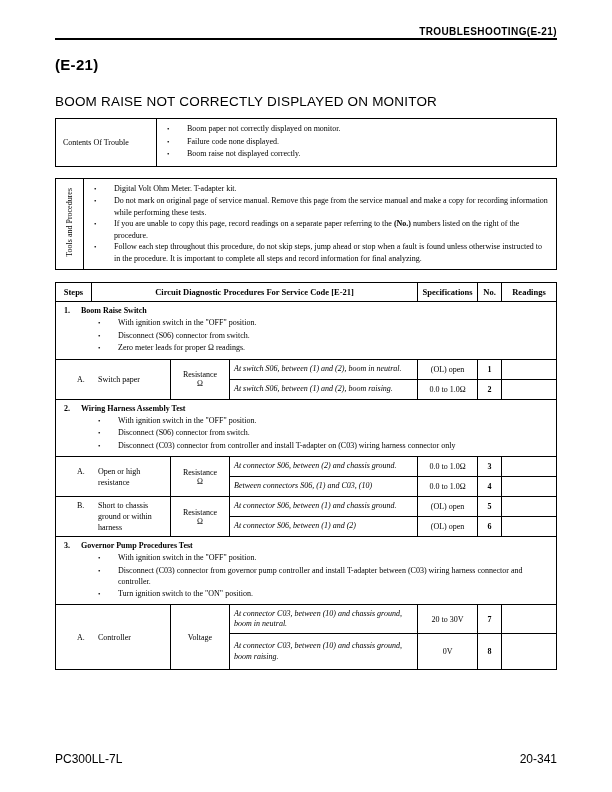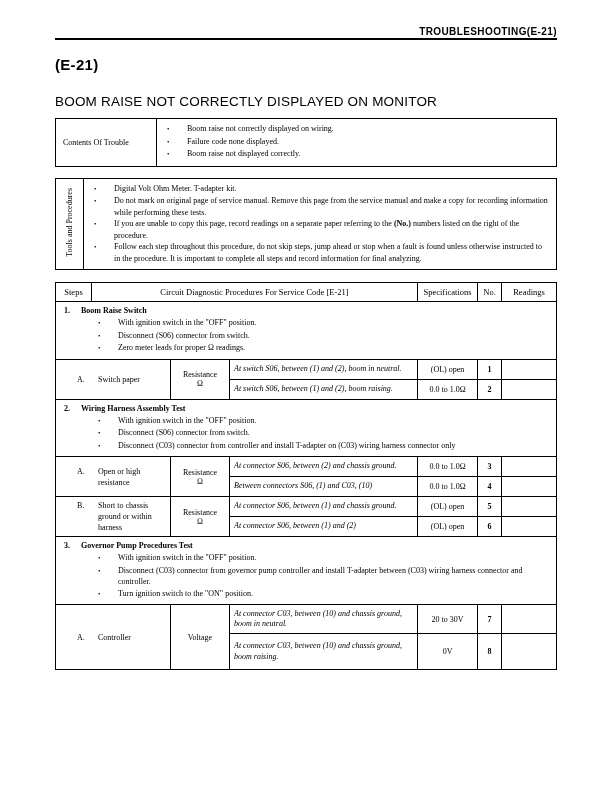--- a/index.html
+++ b/index.html
@@ -45,21 +45,21 @@
   .b-text { flex:1; }
 
   
   table.diag {
     margin-top:12px; width:100%; border-collapse:collapse;
     table-layout:fixed; font-size:8px;
   }
   table.diag th, table.diag td { border:1px solid #000; }
   table.diag { border:1.5px solid #000; }
   table.diag th {
-    height:19px; font-weight:normal; font-size:8.5px; text-align:center;
+    height:19px; font-weight:bold; font-size:8.5px; text-align:center;
     vertical-align:middle; padding:0 1px;
   }
   .section-cell { padding:3px 4px 4px 0; }
   .section-title { display:flex; font-weight:bold; line-height:12px; padding-left:8px; }
   .sec-num { width:17px; flex:none; }
   .section-cell .bullet-row { padding-left:42px; line-height:11.5px; }
   .label-cell { vertical-align:middle; padding:2px 3px 2px 0; }
   .sub-label { display:flex; padding-left:21px; line-height:11px; }
   .row-prefix { width:21px; flex:none; }
   .method-cell { text-align:center; vertical-align:middle; padding:9px; }
@@ -90,21 +90,21 @@
 
     <div class="page-title">BOOM RAISE NOT CORRECTLY DISPLAYED ON MONITOR</div>
 
     <table class="box contents-box">
       <tbody>
           <tr>
         <td class="box-label-cell">Contents Of Trouble</td>
         <td class="items-cell">
           <div class="bullet-row">
             <span class="b-glyph">•</span>
-            <span class="b-text">Boom raise not correctly displayed on wiring.</span>
+            <span class="b-text">Boom paper not correctly displayed on monitor.</span>
           </div>
           <div class="bullet-row">
             <span class="b-glyph">•</span>
             <span class="b-text">Failure code none displayed.</span>
           </div>
           <div class="bullet-row">
             <span class="b-glyph">•</span>
             <span class="b-text">Boom raise not displayed correctly.</span>
           </div>
         </td>
@@ -295,13 +295,17 @@
       <tr>
         <td class="desc-cell" style="height:36px">At connector C03, between (10) and chassis ground, boom raising.</td>
         <td class="spec-cell">0V</td>
         <td class="no-cell">8</td>
         <td class="reading-cell"></td>
       </tr>
     </tbody>
       </table>
   </div>
 
+  <div class="page-footer">
+    <span>PC300LL-7L</span>
+    <span>20-341</span>
+  </div>
 </div>
 
 </body></html>

